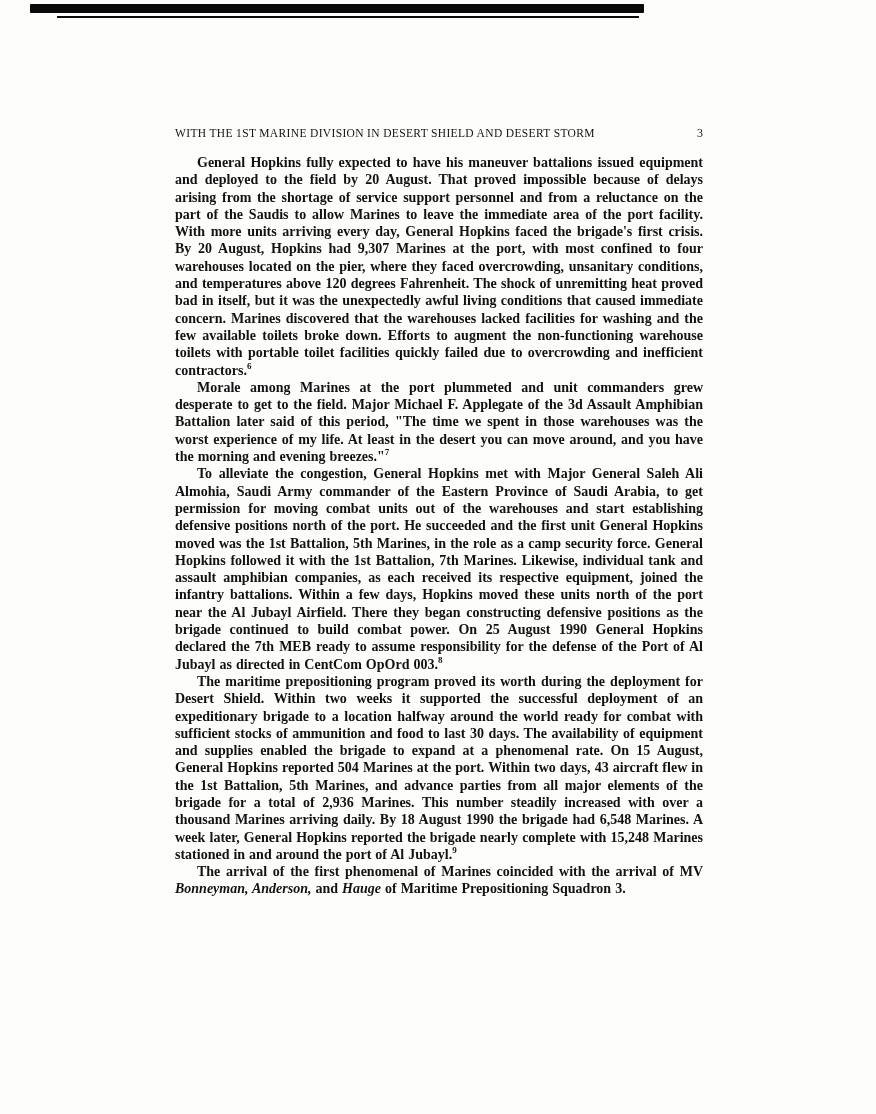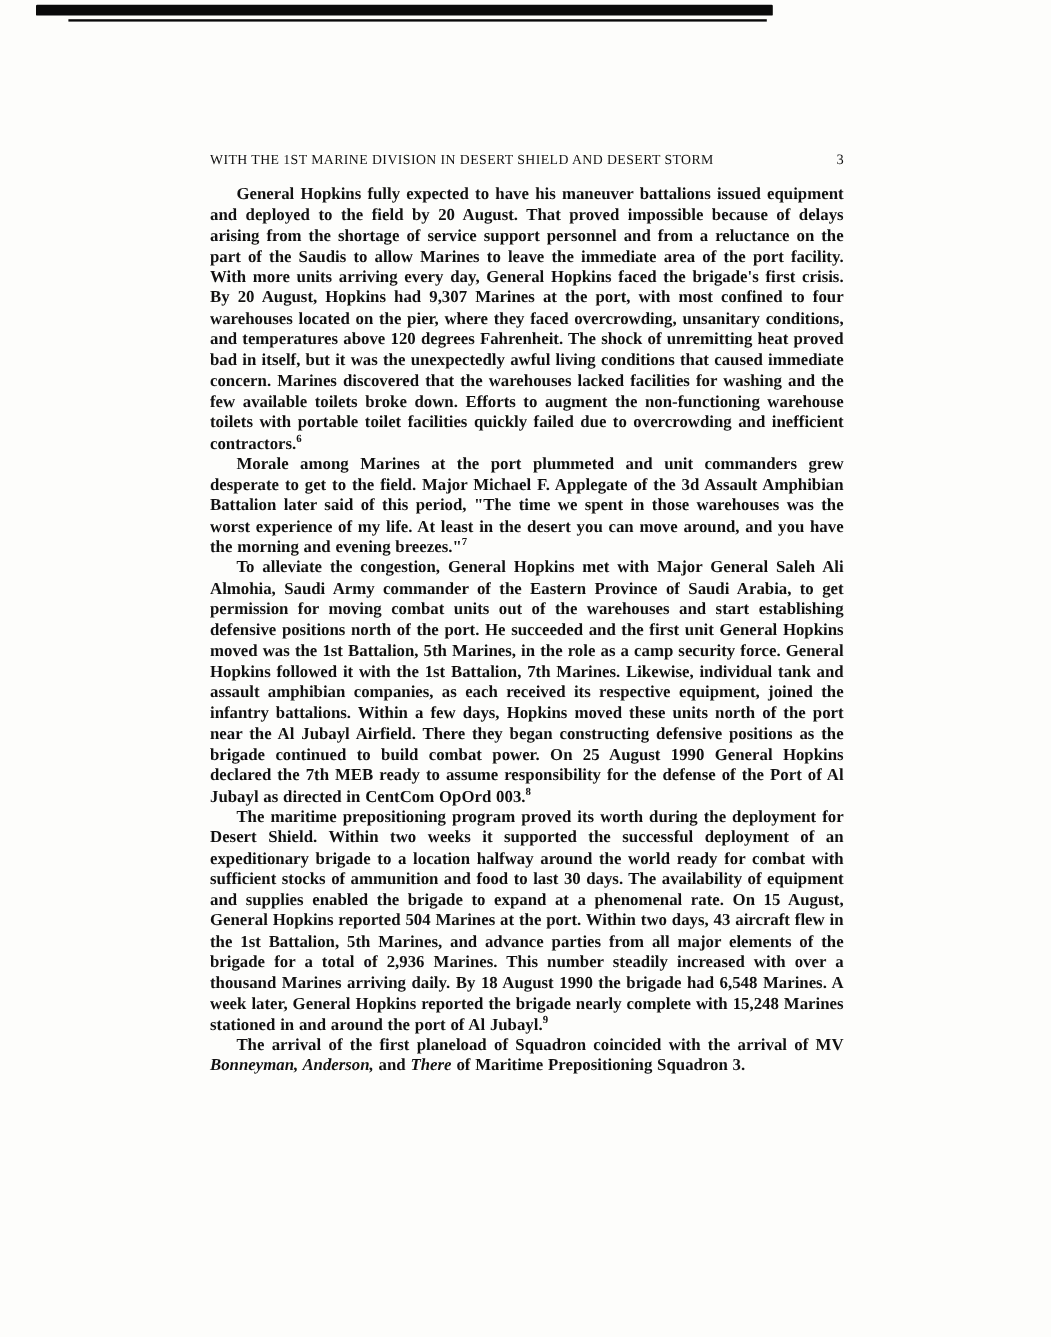--- a/index.html
+++ b/index.html
@@ -83,16 +83,16 @@
   <div class="text-block">
     <div class="running-header">
       <span class="header-title">WITH THE 1ST MARINE DIVISION IN DESERT SHIELD AND DESERT STORM</span>
       <span class="page-number">3</span>
     </div>
     <div class="body-text">
         <p><span>General Hopkins fully expected to have his maneuver battalions issued equipment and deployed to the field by 20 August. That proved impossible because of delays arising from the shortage of service support personnel and from a reluctance on the part of the Saudis to allow Marines to leave the immediate area of the port facility. With more units arriving every day, General Hopkins faced the brigade's first crisis. By 20 August, Hopkins had 9,307 Marines at the port, with most confined to four warehouses located on the pier, where they faced overcrowding, unsanitary conditions, and temperatures above 120 degrees Fahrenheit. The shock of unremitting heat proved bad in itself, but it was the unexpectedly awful living conditions that caused immediate concern. Marines discovered that the warehouses lacked facilities for washing and the few available toilets broke down. Efforts to augment the non-functioning warehouse toilets with portable toilet facilities quickly failed due to overcrowding and inefficient contractors.</span><sup>6</sup></p>
         <p><span>Morale among Marines at the port plummeted and unit commanders grew desperate to get to the field. Major Michael F. Applegate of the 3d Assault Amphibian Battalion later said of this period, "The time we spent in those warehouses was the worst experience of my life. At least in the desert you can move around, and you have the morning and evening breezes."</span><sup>7</sup></p>
         <p><span>To alleviate the congestion, General Hopkins met with Major General Saleh Ali Almohia, Saudi Army commander of the Eastern Province of Saudi Arabia, to get permission for moving combat units out of the warehouses and start establishing defensive positions north of the port. He succeeded and the first unit General Hopkins moved was the 1st Battalion, 5th Marines, in the role as a camp security force. General Hopkins followed it with the 1st Battalion, 7th Marines. Likewise, individual tank and assault amphibian companies, as each received its respective equipment, joined the infantry battalions. Within a few days, Hopkins moved these units north of the port near the Al Jubayl Airfield. There they began constructing defensive positions as the brigade continued to build combat power. On 25 August 1990 General Hopkins declared the 7th MEB ready to assume responsibility for the defense of the Port of Al Jubayl as directed in CentCom OpOrd 003.</span><sup>8</sup></p>
         <p><span>The maritime prepositioning program proved its worth during the deployment for Desert Shield. Within two weeks it supported the successful deployment of an expeditionary brigade to a location halfway around the world ready for combat with sufficient stocks of ammunition and food to last 30 days. The availability of equipment and supplies enabled the brigade to expand at a phenomenal rate. On 15 August, General Hopkins reported 504 Marines at the port. Within two days, 43 aircraft flew in the 1st Battalion, 5th Marines, and advance parties from all major elements of the brigade for a total of 2,936 Marines. This number steadily increased with over a thousand Marines arriving daily. By 18 August 1990 the brigade had 6,548 Marines. A week later, General Hopkins reported the brigade nearly complete with 15,248 Marines stationed in and around the port of Al Jubayl.</span><sup>9</sup></p>
-        <p><span>The arrival of the first planeload of Squadron coincided with the arrival of MV </span><span class="italic">Bonneyman, Anderson,</span><span> and </span><span class="italic">There</span><span> of Maritime Prepositioning Squadron 3.</span></p>
+        <p><span>The arrival of the first phenomenal of Marines coincided with the arrival of MV </span><span class="italic">Bonneyman, Anderson,</span><span> and </span><span class="italic">Hauge</span><span> of Maritime Prepositioning Squadron 3.</span></p>
       </div>
   </div>
 </div>
 
 </body></html>

